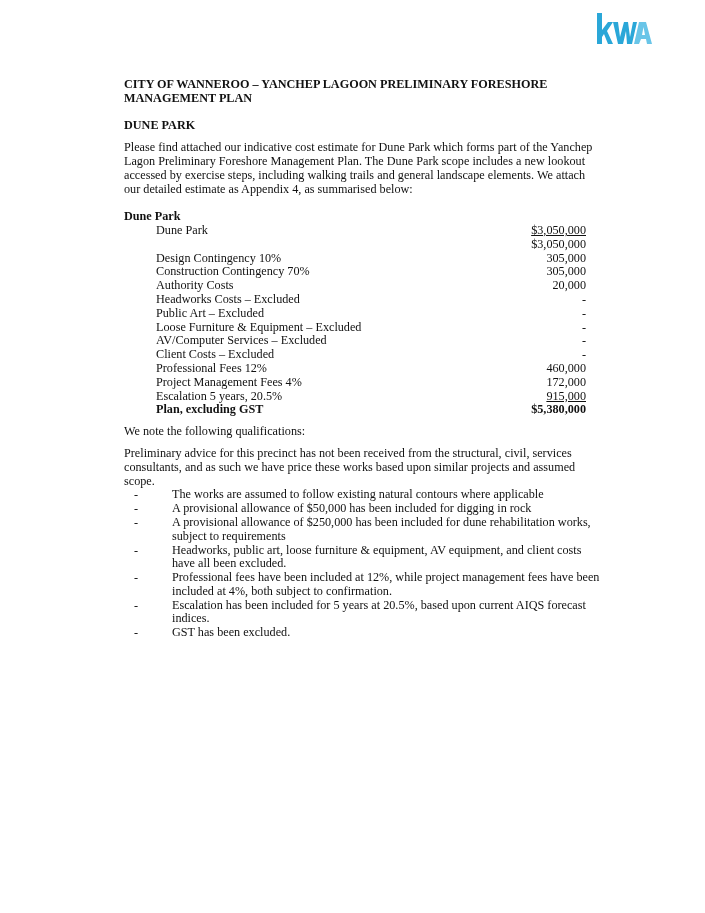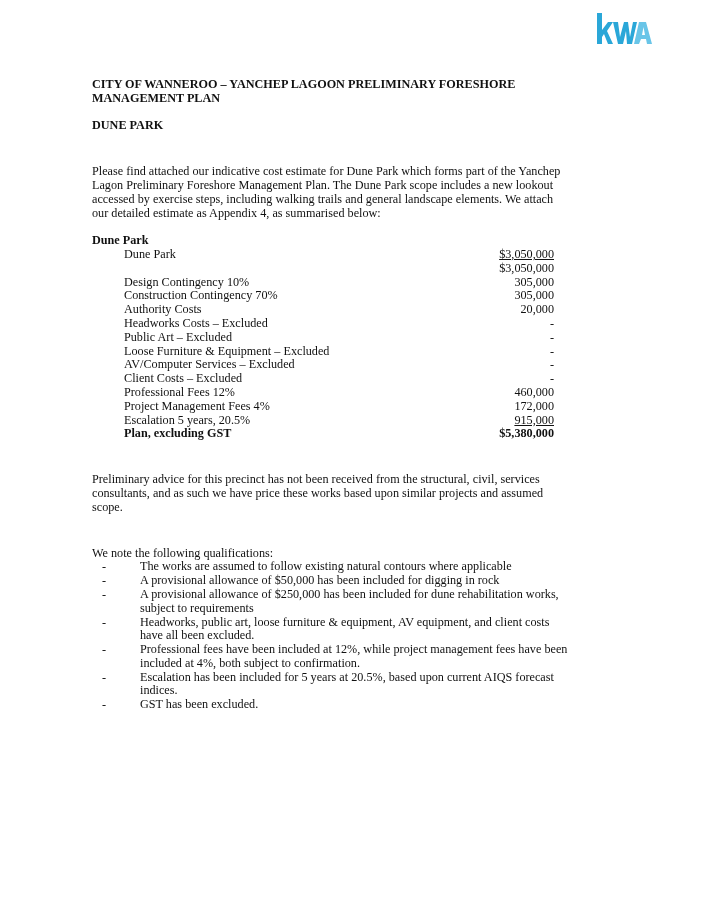--- a/index.html
+++ b/index.html
@@ -4,26 +4,26 @@
 <style>
   html, body { margin: 0; padding: 0; background: #ffffff; }
   body {
     width: 705px; height: 913px; position: relative; overflow: hidden;
     font-family: "Liberation Serif", serif; color: #111111;
   }
   .logo {
     position: absolute; left: 597px; top: 13px; width: 56px; height: 32px;
   }
   .page {
-    position: absolute; left: 92px; top: 78px; width: 480px;
+    position: absolute; left: 124px; top: 78px; width: 480px;
     font-size: 12.2px; line-height: 13.8px;
   }
   .title { font-weight: bold; margin: 0; }
   .subtitle { font-weight: bold; margin: 13.8px 0 0 0; }
-  .para { margin: 32px 0 0 0; }
+  .para { margin: 8px 0 0 0; }
   .section-head { font-weight: bold; margin: 13.8px 0 0 0; }
   .cost-table { margin: 0; }
   .cost-row {
     display: flex; justify-content: space-between;
     padding-left: 32px; width: 430px; height: 13.8px;
   }
   .cost-row .amt { text-align: left; }
   .cost-row.total { font-weight: bold; }
   .ul { text-decoration: underline; text-underline-offset: 1px; }
   .quals { margin: 0; padding: 0; list-style: none; }
@@ -104,22 +104,22 @@
       <div class="cost-row">
         <span>Escalation 5 years, 20.5%</span>
         <span class="amt ul">915,000</span>
       </div>
       <div class="cost-row total">
         <span>Plan, excluding GST</span>
         <span class="amt">$5,380,000</span>
       </div>
     </div>
 
+  <p class="para">We note the following qualifications:</p>
   <p class="para">Preliminary advice for this precinct has not been received from the structural, civil, services consultants, and as such we have price these works based upon similar projects and assumed scope.</p>
-  <p class="para">We note the following qualifications:</p>
   <ul class="quals" id="quals">
       <li class="qual-item">
         <span class="qual-dash">-</span>
         <span class="qual-text">The works are assumed to follow existing natural contours where applicable</span>
       </li>
       <li class="qual-item">
         <span class="qual-dash">-</span>
         <span class="qual-text">A provisional allowance of $50,000 has been included for digging in rock</span>
       </li>
       <li class="qual-item">

